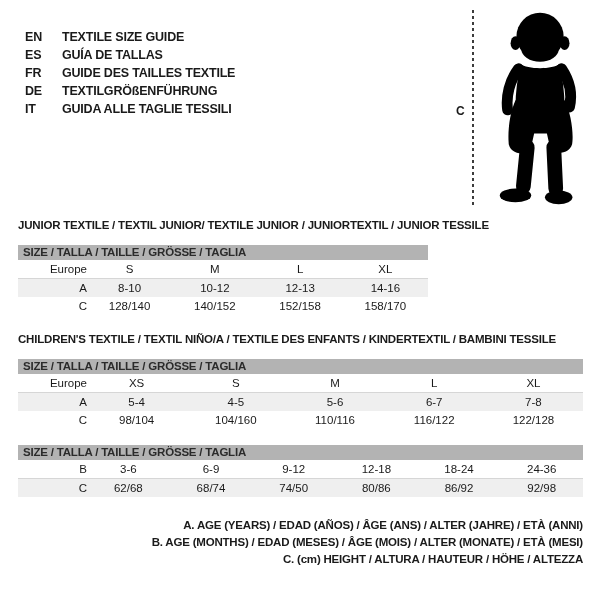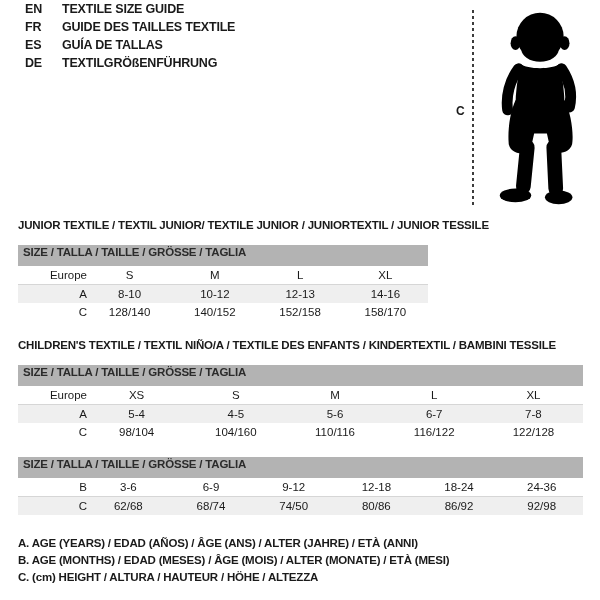--- a/index.html
+++ b/index.html
@@ -5,78 +5,82 @@
   html,body{margin:0;padding:0;}
   body{
     width:600px;height:600px;background:#ffffff;
     font-family:"Liberation Sans", sans-serif;color:#1a1a1a;
     overflow:hidden;
   }
   .page{position:relative;width:600px;height:600px;}
 
   
   .header{position:relative;height:212px;}
-  .langs{position:absolute;top:0;left:25px;list-style:none;margin:0;padding:0;}
+  .langs{position:absolute;top:28px;left:25px;list-style:none;margin:0;padding:0;}
   .langs li{display:flex;height:18px;align-items:center;
     font-weight:bold;font-size:12.5px;letter-spacing:-0.2px;}
   .lang-code{width:37px;}
   .figure-wrap{position:absolute;top:8px;right:4px;width:124px;height:202px;}
   .dash-line{
     position:absolute;top:2px;left:0;width:2px;height:198px;
     background:repeating-linear-gradient(to bottom,#3c3c3c 0 3px,transparent 3px 6px);
   }
   .c-label{position:absolute;top:96px;left:-16px;font-weight:bold;font-size:12px;}
   .silhouette{position:absolute;top:0;right:0;}
 
   
   .main{padding:0 17px 0 18px;}
   .tbl-title{
     font-weight:bold;font-size:11.5px;letter-spacing:-0.2px;
     margin:0 0 12px 0;line-height:16px;
   }
   .size-bar{
     background:#b3b3b3;color:#2b2b2b;font-weight:bold;font-size:11.5px;
-    height:21px;line-height:15px;padding-left:5px;letter-spacing:-0.2px;
+    height:15px;line-height:15px;padding-left:5px;letter-spacing:-0.2px;
   }
   .trow{display:flex;height:18px;align-items:center;font-size:11.5px;}
   .trow.shaded{background:#efefef;border-top:1px solid #d6d6d6;}
   .tlabel{width:66px;padding-left:3px;text-align:right;}
   .tcell{flex:1;text-align:center;}
   .tbl{width:565px;}
   .tbl--junior{width:410px;}
   .sect{margin-top:16px;}
   .sect:first-child{margin-top:5px;}
   .sect--babies .tbl-title{margin-bottom:8px;}
 
   
   .footnotes{margin-top:20px;}
-  .footnotes div{font-weight:bold;font-size:11.5px;line-height:17px;letter-spacing:-0.2px;}
+  .footnotes div{font-weight:bold;font-size:11.5px;line-height:17px;letter-spacing:-0.2px;text-align:right;}
 </style>
 </head>
 <body>
 
 <div class="page">
 
   <div class="header">
     <ul class="langs">
       <li>
         <span class="lang-code">EN</span>
         <span class="lang-title">TEXTILE SIZE GUIDE</span>
       </li>
       <li>
+        <span class="lang-code">ES</span>
+        <span class="lang-title">GUÍA DE TALLAS</span>
+      </li>
+      <li>
         <span class="lang-code">FR</span>
         <span class="lang-title">GUIDE DES TAILLES TEXTILE</span>
       </li>
       <li>
-        <span class="lang-code">ES</span>
-        <span class="lang-title">GUÍA DE TALLAS</span>
+        <span class="lang-code">DE</span>
+        <span class="lang-title">TEXTILGRÖßENFÜHRUNG</span>
       </li>
       <li>
-        <span class="lang-code">DE</span>
-        <span class="lang-title">TEXTILGRÖßENFÜHRUNG</span>
+        <span class="lang-code">IT</span>
+        <span class="lang-title">GUIDA ALLE TAGLIE TESSILI</span>
       </li>
     </ul>
 
     <div class="figure-wrap">
       <div class="dash-line"></div>
       <span class="c-label">C</span>
       <svg class="silhouette" width="108" height="200" viewBox="0 0 110 200" xmlns="http://www.w3.org/2000/svg">
         <g fill="#000000" stroke="none">
           <circle cx="53" cy="27" r="24"></circle>
           <ellipse cx="53" cy="40" rx="19" ry="13"></ellipse>

